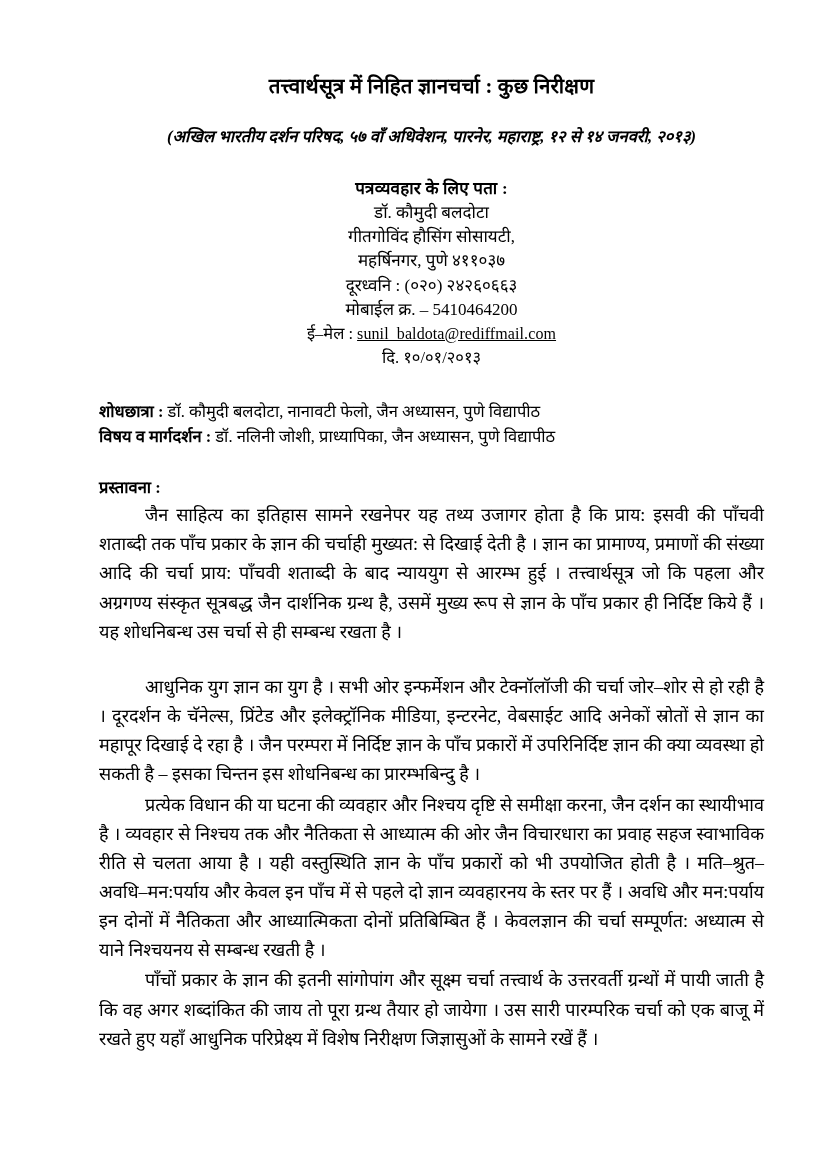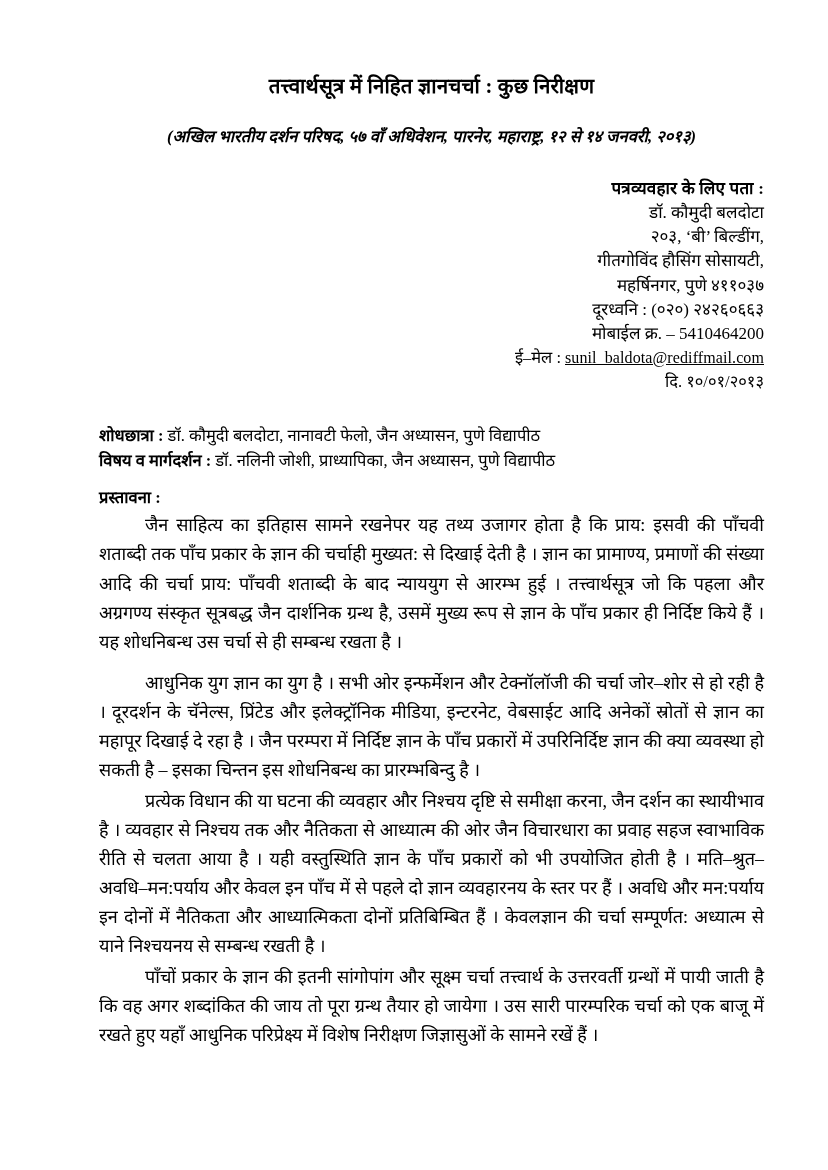--- a/index.html
+++ b/index.html
@@ -43,21 +43,21 @@
     text-align: center;
     font-size: 16.5px;
     font-weight: bold;
     line-height: 1.3;
     margin: 0 0 30px 0;
     font-style: italic;
   }
 
   
   .address-block {
-    text-align: right;
+    text-align: center;
     font-size: 17px;
     line-height: 1.42;
     margin: 0 0 18px 0;
   }
   .address-block .addr-heading {
     font-weight: bold;
     font-size: 17px;
     letter-spacing: 0.2px;
   }
   .address-block .addr-line {
@@ -84,21 +84,21 @@
   
   .meta-lines {
     margin-top: 30px;
     font-size: 16.5px;
     line-height: 1.52;
   }
   .meta-row { display: block; white-space: nowrap; }
   .meta-label { font-weight: bold; }
 
   
-  .section { margin-top: 12px; }
+  .section { margin-top: 26px; }
   .section-heading {
     font-weight: bold;
     font-size: 16.5px;
     margin-bottom: 2px;
   }
   .para {
     font-size: 18px;
     line-height: 1.62;
     text-align: justify;
     text-justify: inter-word;
@@ -114,21 +114,20 @@
 <div class="page">
   <div class="content">
 
     <h1 class="doc-title">तत्त्वार्थसूत्र में निहित ज्ञानचर्चा  : कुछ निरीक्षण</h1>
 
     <div class="doc-subtitle">(अखिल भारतीय दर्शन परिषद, ५७ वाँ अधिवेशन, पारनेर, महाराष्ट्र, १२ से १४ जनवरी, २०१३)</div>
 
     <div class="address-block">
       <span class="addr-line addr-heading">पत्रव्यवहार के लिए पता  :</span>
       <span class="addr-line">डॉ. कौमुदी बलदोटा</span>
-      <span class="addr-line">२०३, ‘बी’ बिल्डींग,</span>
       <span class="addr-line">गीतगोविंद हौसिंग सोसायटी,</span>
       <span class="addr-line">महर्षिनगर, पुणे ४११०३७</span>
       <span class="addr-line">दूरध्वनि : (०२०) २४२६०६६३</span>
       <span class="addr-line">मोबाईल क्र. – 5410464200</span>
       <span class="addr-line email-line">
         <span class="email-label">ई–मेल  :</span>
         <span class="email-value">sunil_baldota@rediffmail.com</span>
       </span>
       <span class="addr-line date-line">दि. १०/०१/२०१३</span>
     </div>

